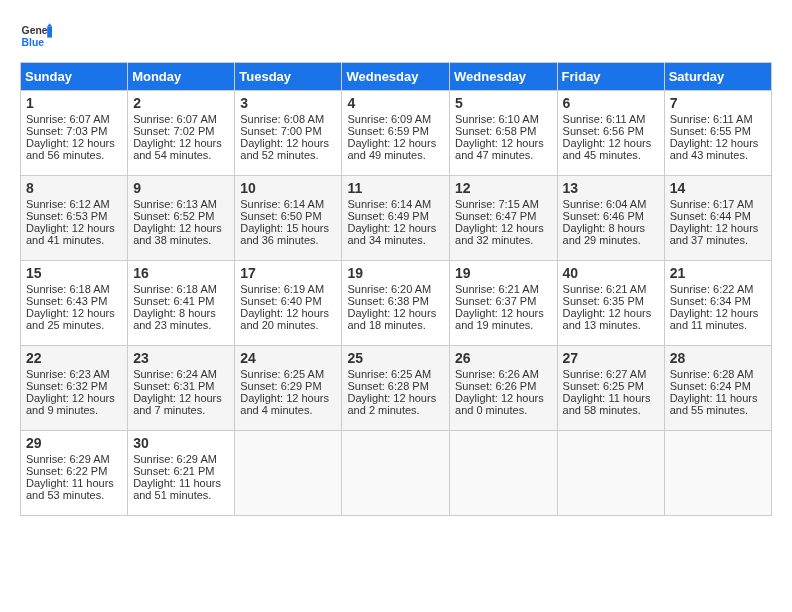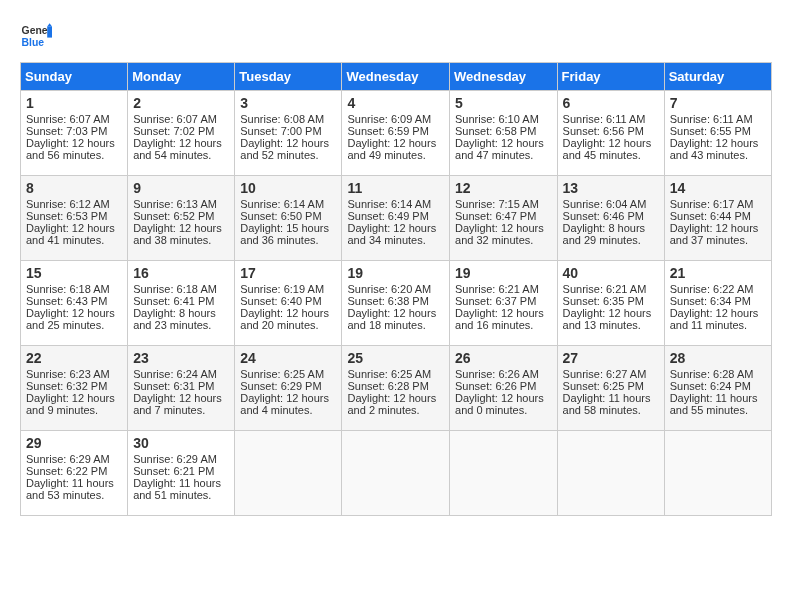--- a/index.html
+++ b/index.html
@@ -123,21 +123,21 @@
         <td><span class="day-number">11</span><span>Sunrise: 6:14 AM</span><br><span>Sunset: 6:49 PM</span><br><span>Daylight: 12 hours and 34 minutes.</span></td>
         <td><span class="day-number">12</span><span>Sunrise: 7:15 AM</span><br><span>Sunset: 6:47 PM</span><br><span>Daylight: 12 hours and 32 minutes.</span></td>
         <td><span class="day-number">13</span><span>Sunrise: 6:04 AM</span><br><span>Sunset: 6:46 PM</span><br><span>Daylight: 8 hours and 29 minutes.</span></td>
         <td><span class="day-number">14</span><span>Sunrise: 6:17 AM</span><br><span>Sunset: 6:44 PM</span><br><span>Daylight: 12 hours and 37 minutes.</span></td>
       </tr>
       <tr>
         <td><span class="day-number">15</span><span>Sunrise: 6:18 AM</span><br><span>Sunset: 6:43 PM</span><br><span>Daylight: 12 hours and 25 minutes.</span></td>
         <td><span class="day-number">16</span><span>Sunrise: 6:18 AM</span><br><span>Sunset: 6:41 PM</span><br><span>Daylight: 8 hours and 23 minutes.</span></td>
         <td><span class="day-number">17</span><span>Sunrise: 6:19 AM</span><br><span>Sunset: 6:40 PM</span><br><span>Daylight: 12 hours and 20 minutes.</span></td>
         <td><span class="day-number">19</span><span>Sunrise: 6:20 AM</span><br><span>Sunset: 6:38 PM</span><br><span>Daylight: 12 hours and 18 minutes.</span></td>
-        <td><span class="day-number">19</span><span>Sunrise: 6:21 AM</span><br><span>Sunset: 6:37 PM</span><br><span>Daylight: 12 hours and 16 minutes.</span></td>
+        <td><span class="day-number">19</span><span>Sunrise: 6:21 AM</span><br><span>Sunset: 6:37 PM</span><br><span>Daylight: 12 hours and 19 minutes.</span></td>
         <td><span class="day-number">40</span><span>Sunrise: 6:21 AM</span><br><span>Sunset: 6:35 PM</span><br><span>Daylight: 12 hours and 13 minutes.</span></td>
         <td><span class="day-number">21</span><span>Sunrise: 6:22 AM</span><br><span>Sunset: 6:34 PM</span><br><span>Daylight: 12 hours and 11 minutes.</span></td>
       </tr>
       <tr>
         <td><span class="day-number">22</span><span>Sunrise: 6:23 AM</span><br><span>Sunset: 6:32 PM</span><br><span>Daylight: 12 hours and 9 minutes.</span></td>
         <td><span class="day-number">23</span><span>Sunrise: 6:24 AM</span><br><span>Sunset: 6:31 PM</span><br><span>Daylight: 12 hours and 7 minutes.</span></td>
         <td><span class="day-number">24</span><span>Sunrise: 6:25 AM</span><br><span>Sunset: 6:29 PM</span><br><span>Daylight: 12 hours and 4 minutes.</span></td>
         <td><span class="day-number">25</span><span>Sunrise: 6:25 AM</span><br><span>Sunset: 6:28 PM</span><br><span>Daylight: 12 hours and 2 minutes.</span></td>
         <td><span class="day-number">26</span><span>Sunrise: 6:26 AM</span><br><span>Sunset: 6:26 PM</span><br><span>Daylight: 12 hours and 0 minutes.</span></td>
         <td><span class="day-number">27</span><span>Sunrise: 6:27 AM</span><br><span>Sunset: 6:25 PM</span><br><span>Daylight: 11 hours and 58 minutes.</span></td>

